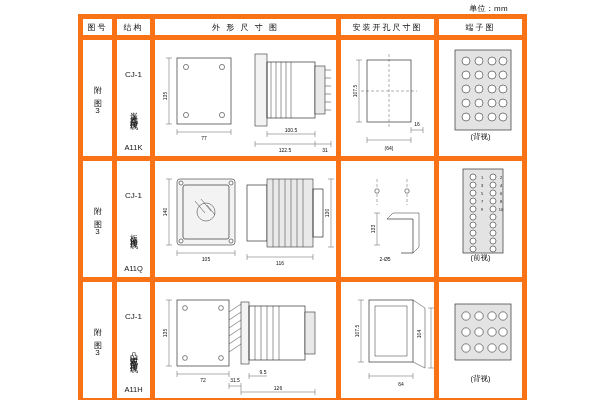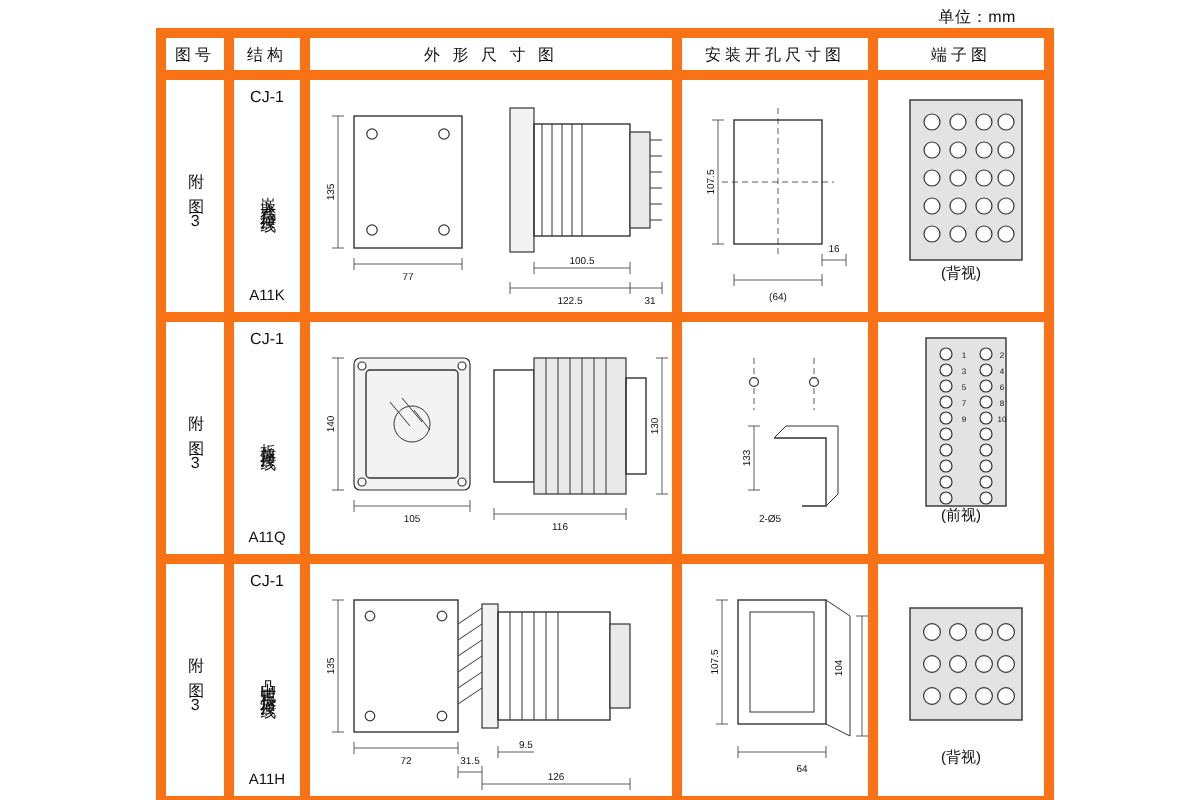--- a/index.html
+++ b/index.html
@@ -48,21 +48,21 @@
   .vtext{
     writing-mode:vertical-rl;
     text-orientation:upright;
     letter-spacing:2px;
     line-height:1.15;
     margin:0 auto;
     font-size:8px;
   }
   .struct-cell{padding:3px 0;}
   .struct-inner{
-    display:flex;flex-direction:column;align-items:center;justify-content:space-between;
+    display:flex;flex-direction:column;align-items:center;justify-content:flex-end;
     height:108px;gap:2px;
   }
   .struct-top{font-size:8px;}
   .struct-mid{height:60px;display:flex;align-items:center;}
   .struct-bot{font-size:7.5px;}
 
   .cellwrap{position:relative;width:100%;height:116px;}
 
   svg{display:block;}
   .ln{stroke:#333;stroke-width:.7;fill:none;}

